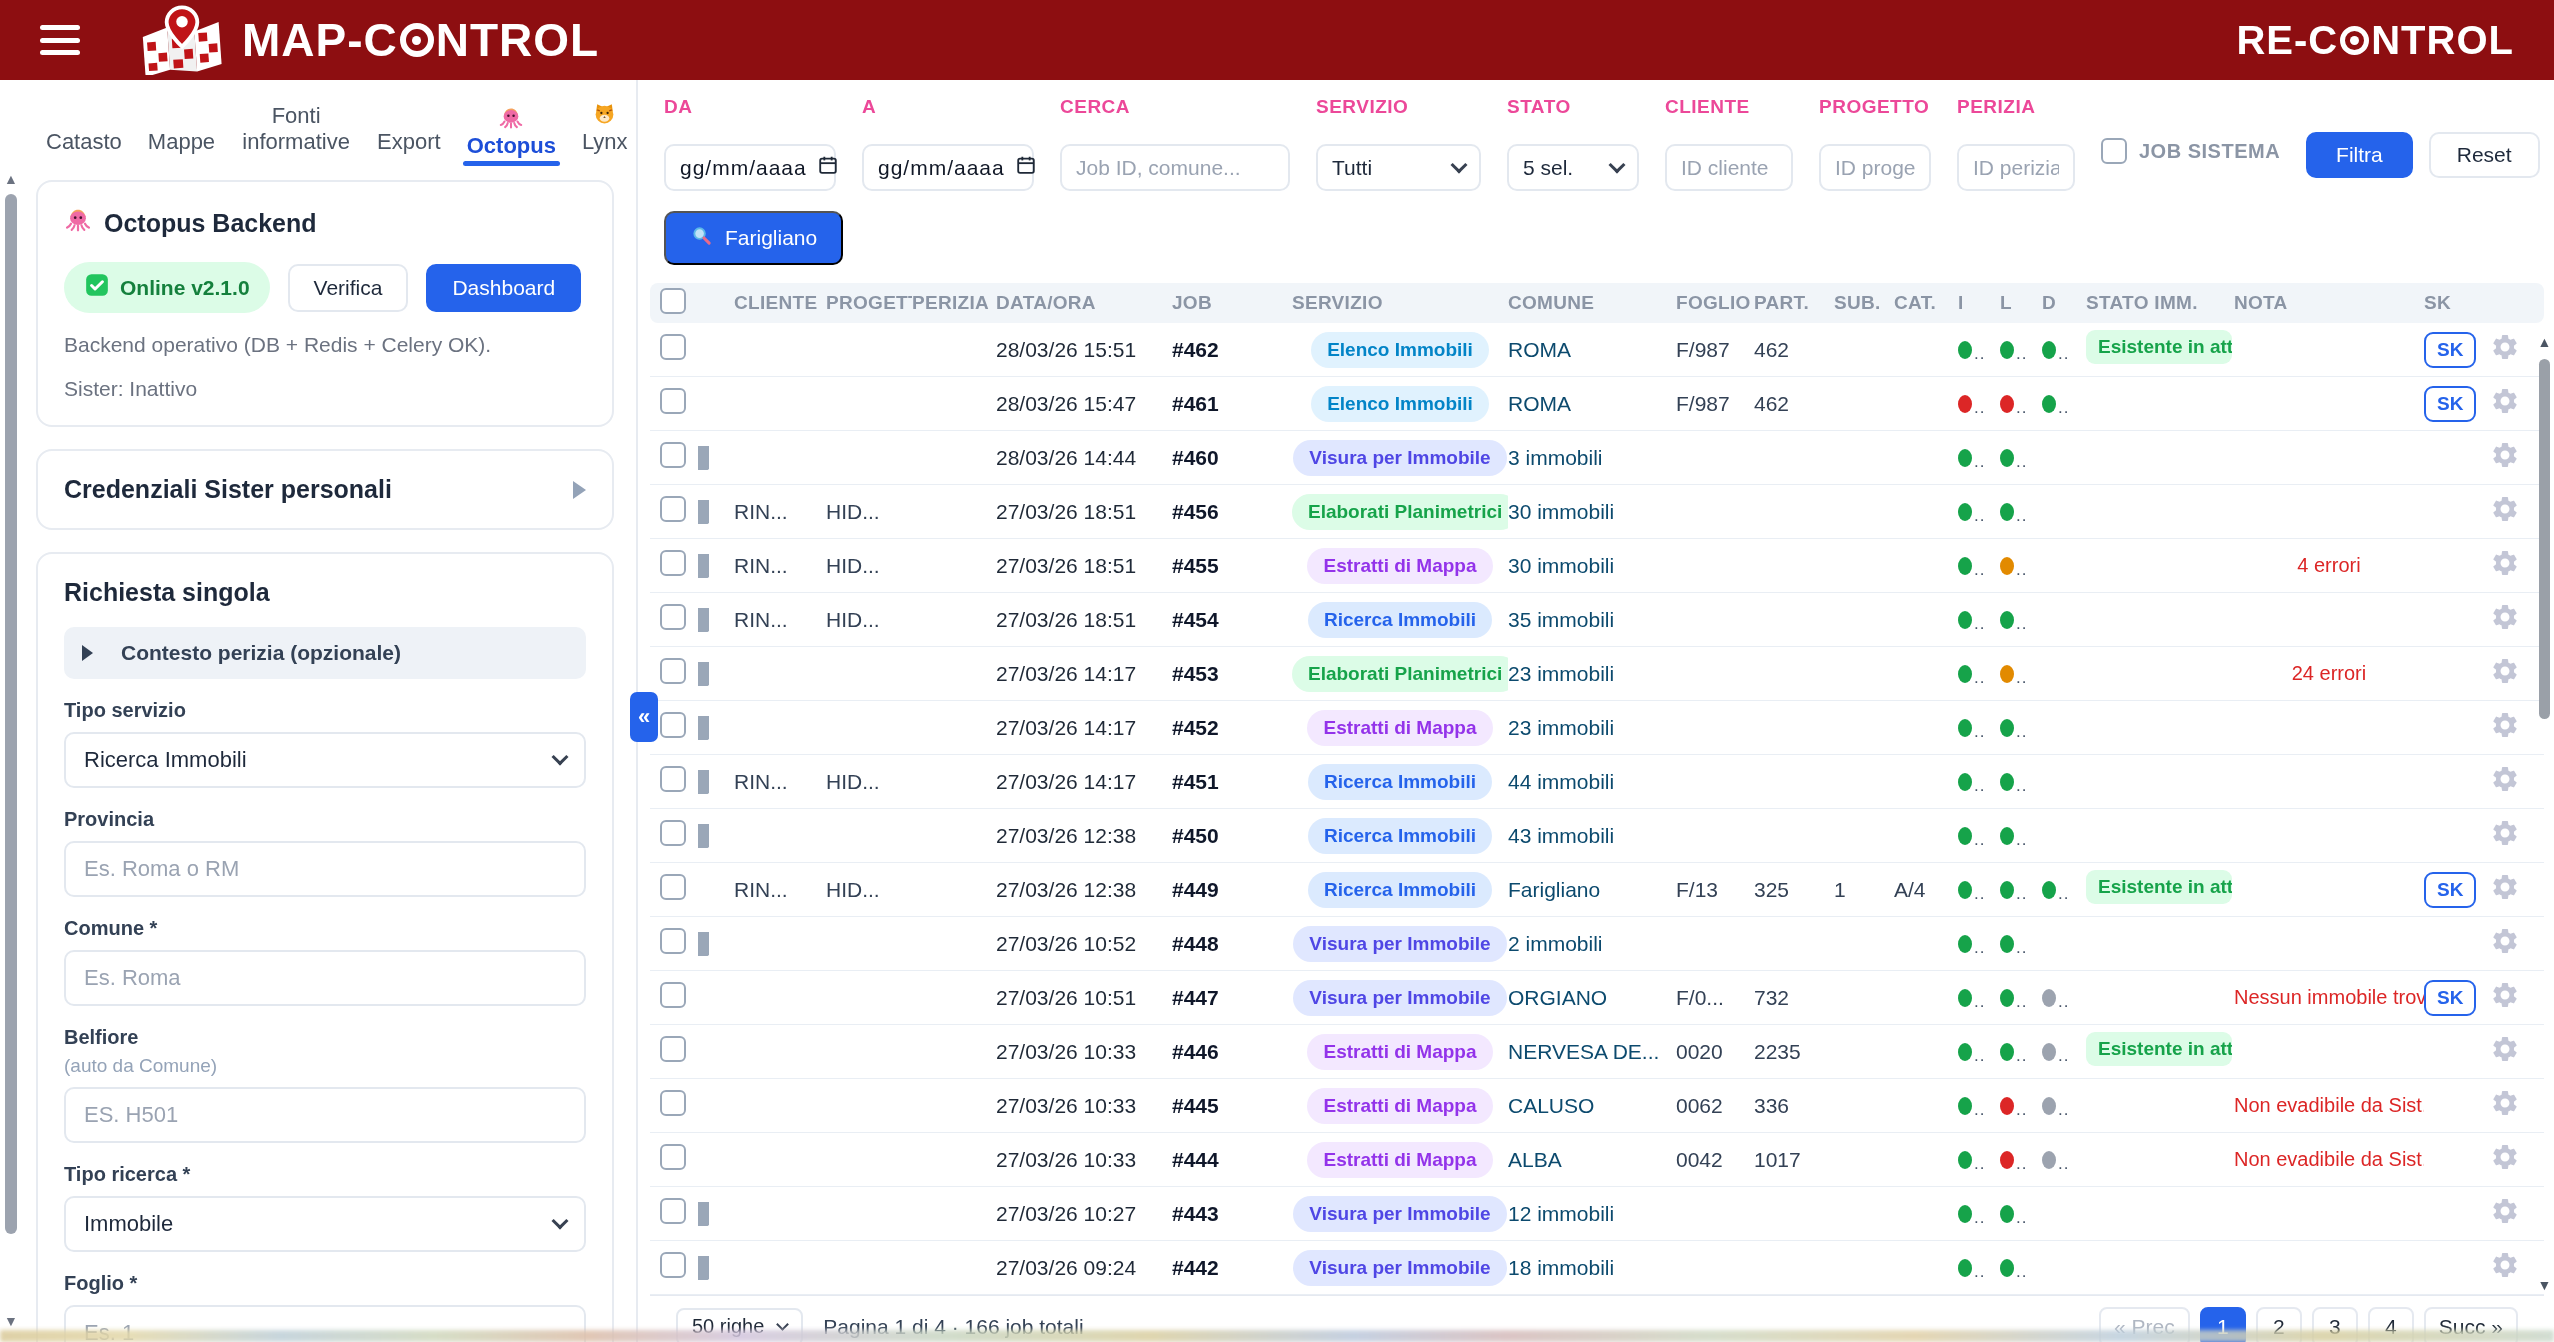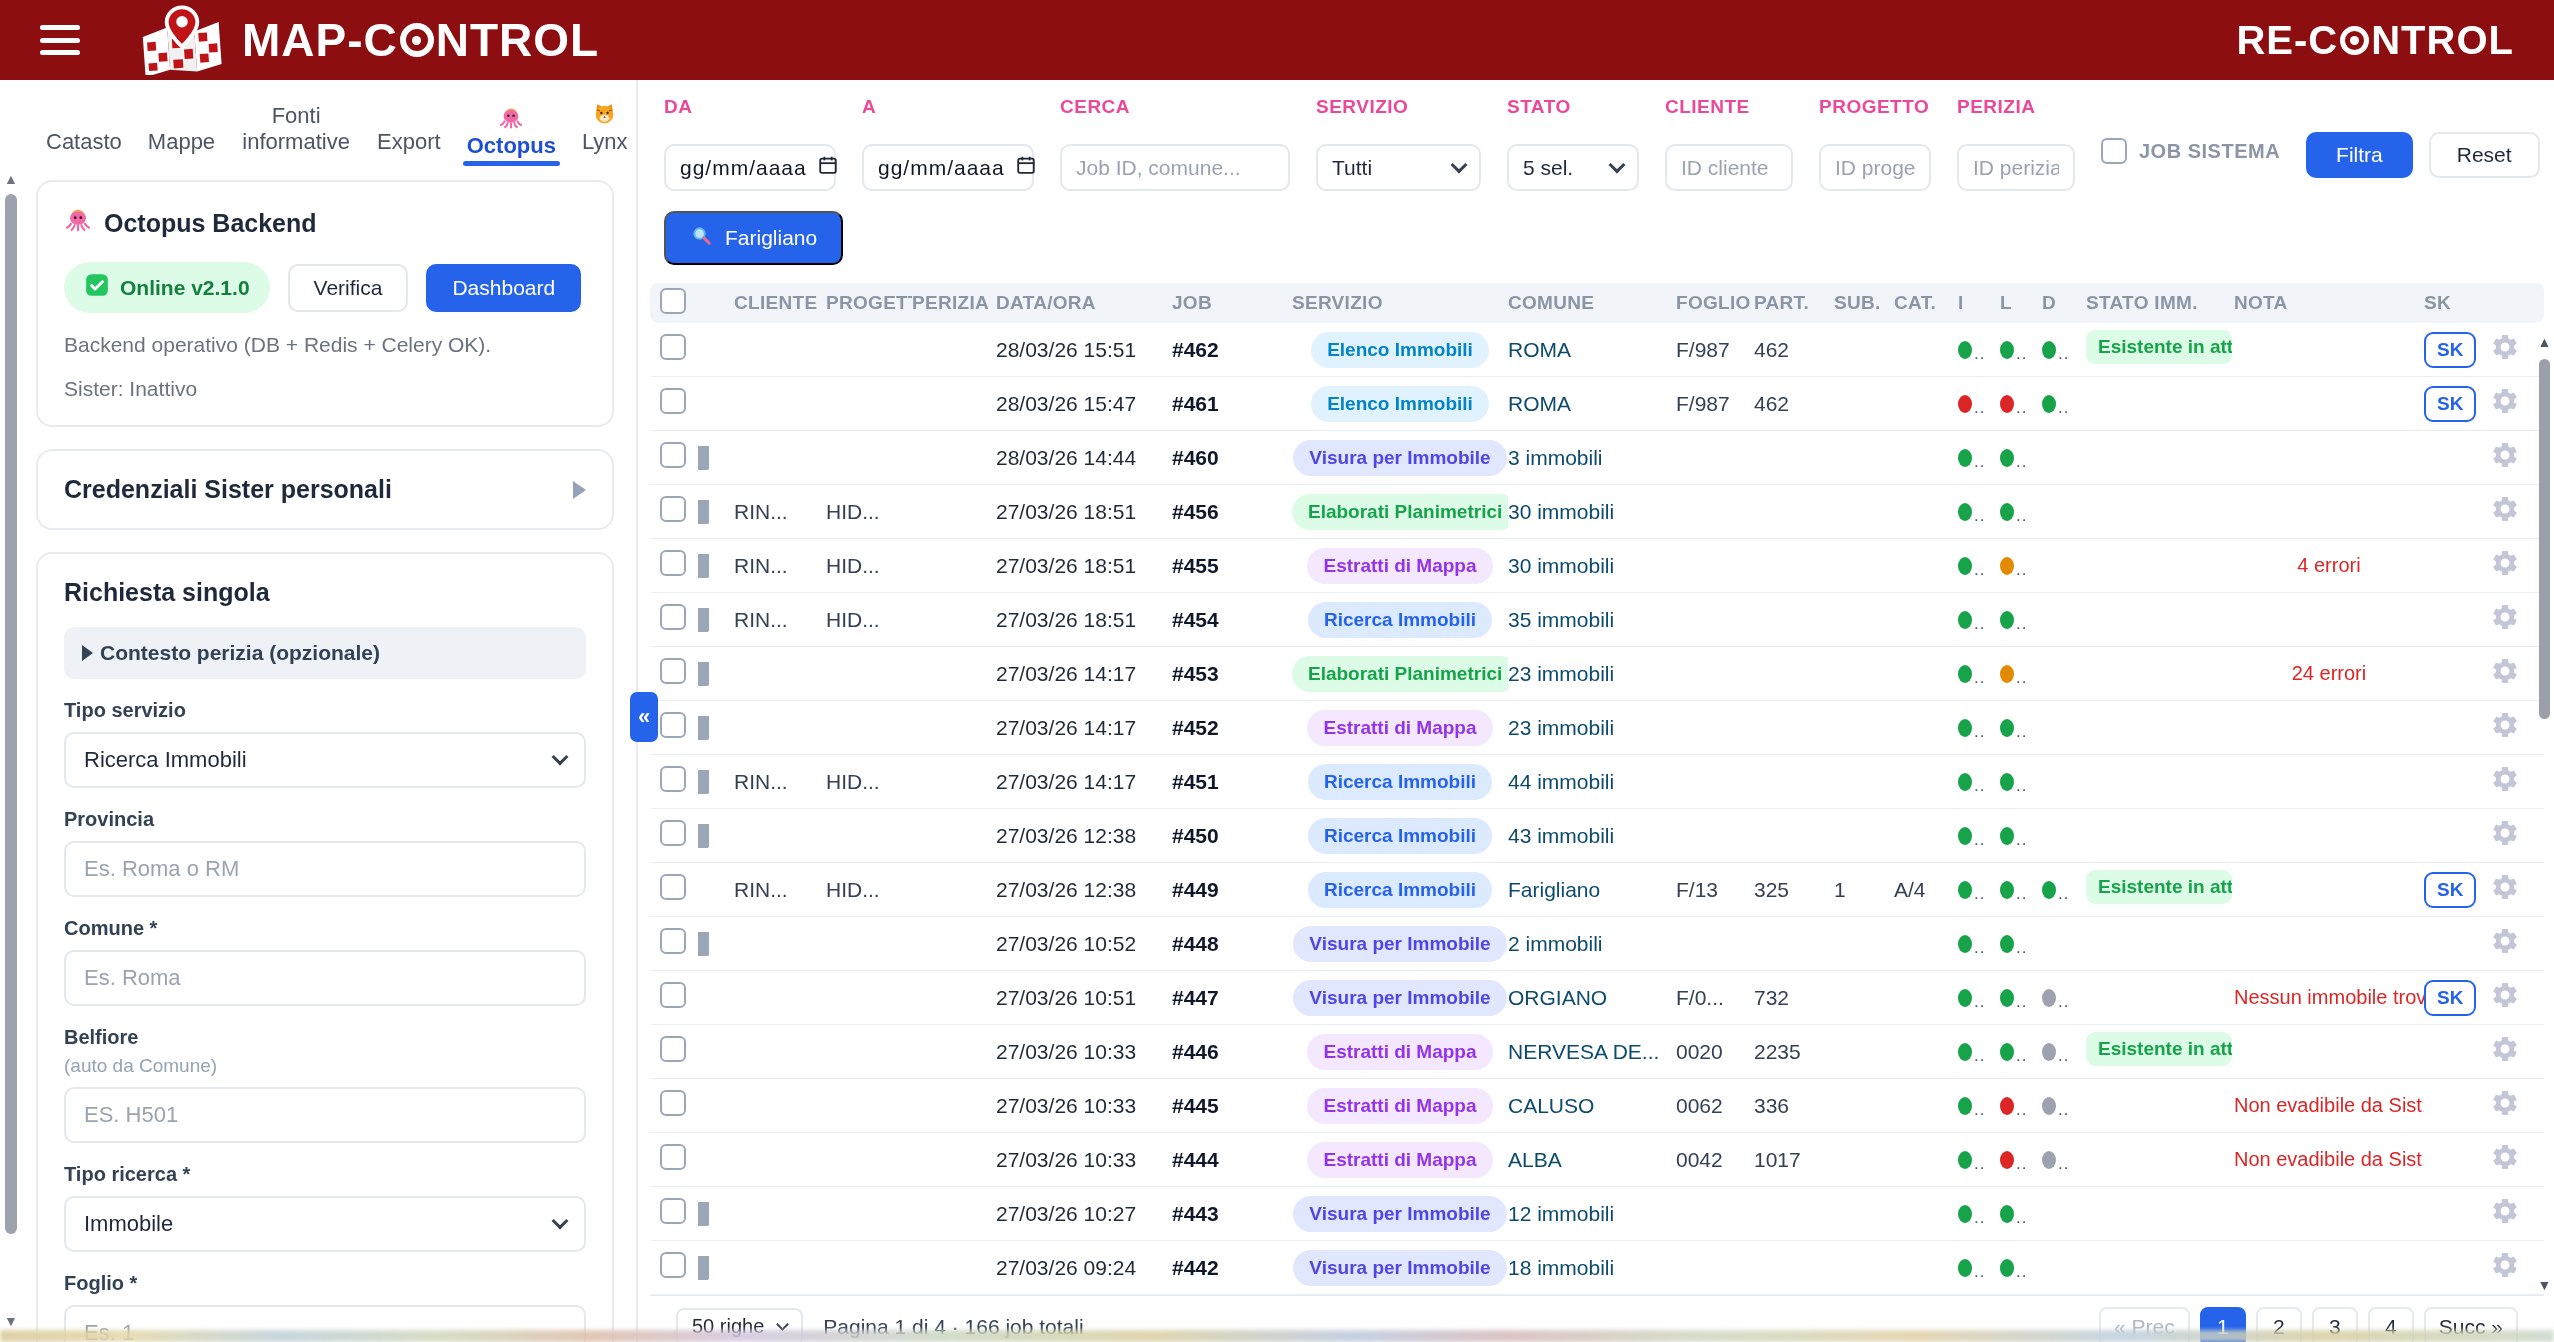--- a/index.html
+++ b/index.html
@@ -44,21 +44,21 @@
   .badge-row { display:flex; align-items:center; gap:18px; margin-top:22px; }
   .pill-online { display:inline-flex; align-items:center; gap:10px; background:#dcfce7; color:#15803d; font-weight:700; font-size:21px; padding:10px 20px; border-radius:999px; }
   .btn { display:inline-flex; align-items:center; justify-content:center; font-size:21px; border-radius:10px; cursor:pointer; }
   .btn-light { background:#fff; border:2px solid #e3e8ef; color:#1e293b; padding:10px 24px; }
   .btn-primary { background:#2563eb; border:2px solid #2563eb; color:#fff; padding:10px 24px; }
   .muted-line { color:#6b7280; font-size:21px; margin-top:20px; }
   .card-collapsible { display:flex; align-items:center; justify-content:space-between; }
   .tri-right { width:0; height:0; border-top:9px solid transparent; border-bottom:9px solid transparent; border-left:13px solid #94a3b8; }
 
   
-  .ctx-toggle { background:#eef2f7; border-radius:10px; padding:14px 18px; margin-top:20px; display:flex; align-items:center; gap:7px; font-size:21px; font-weight:700; color:#334155; cursor:pointer; }
+  .ctx-toggle { background:#eef2f7; border-radius:10px; padding:14px 18px; margin-top:20px; display:flex; align-items:center; gap:28px; font-size:21px; font-weight:700; color:#334155; cursor:pointer; }
   .ctx-toggle .tri { width:0; height:0; border-top:8px solid transparent; border-bottom:8px solid transparent; border-left:11px solid #334155; }
   .fld { margin-top:20px; }
   .fld label { display:block; font-size:20px; font-weight:700; color:#334155; margin-bottom:10px; }
   .fld .hint { font-size:19px; color:#94a3b8; margin:-4px 0 10px; }
   .tinput { width:100%; height:56px; border:2px solid #e3e8ef; border-radius:10px; font-size:22px; padding:0 18px; color:#1e293b; font-family:"Liberation Sans",sans-serif; outline:none; background:#fff; }
   .tinput::placeholder { color:#9aa3b2; }
   .selectbox { width:100%; height:56px; border:2px solid #e3e8ef; border-radius:10px; font-size:22px; padding:0 18px; color:#1e293b; background:#fff; display:flex; align-items:center; justify-content:space-between; cursor:pointer; }
   .chev { width:12px; height:12px; border-right:3px solid #374151; border-bottom:3px solid #374151; transform:rotate(45deg); margin-top:-6px; }
 
   

